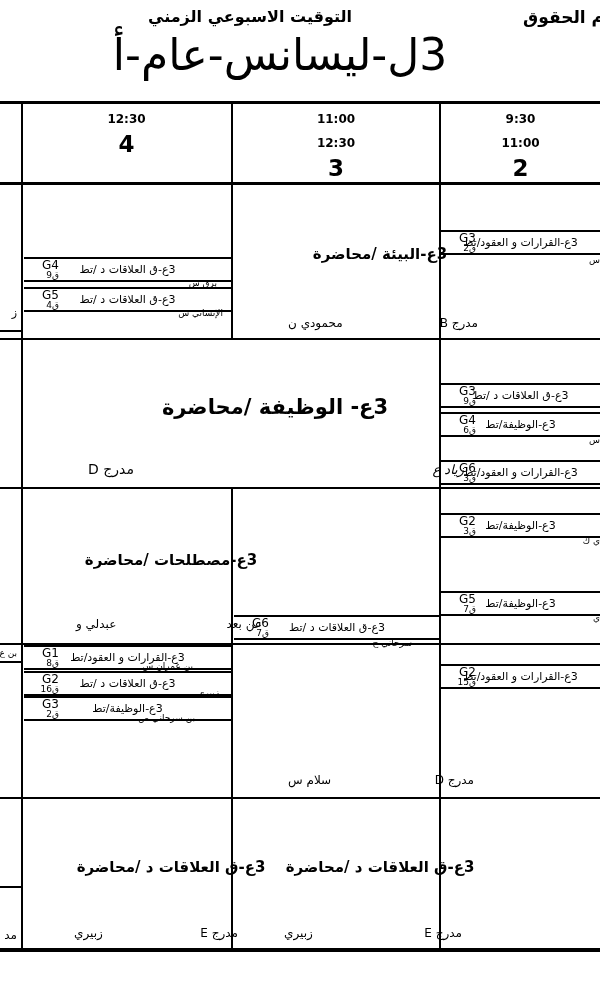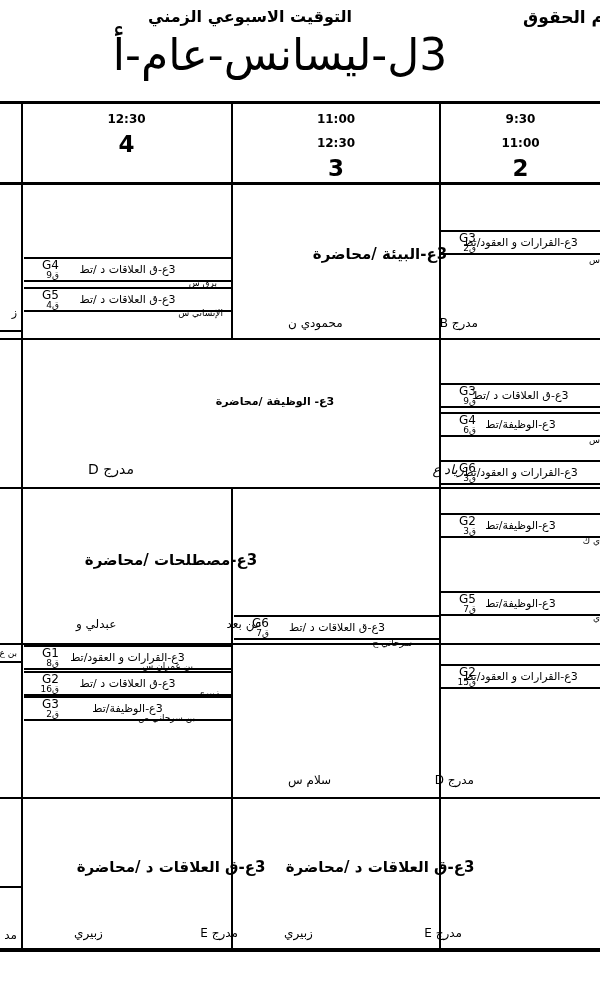--- a/index.html
+++ b/index.html
@@ -7,21 +7,21 @@
         font-family:"DejaVu Sans",sans-serif;color:#000;}
   .hl,.vl,.sl{position:absolute;background:#000;}
   .dept{position:absolute;top:7px;right:-4px;font-size:17px;font-weight:bold;white-space:nowrap;}
   .sched-title{position:absolute;top:7px;left:120px;width:260px;text-align:center;font-size:16px;font-weight:bold;}
   .class-title{position:absolute;top:20px;left:0;right:40px;text-align:center;font-size:44px;line-height:70px;}
   .pcell{position:absolute;top:107px;text-align:center;font-weight:bold;}
   .ptime{font-size:12px;line-height:24px;}
   .pnum{font-size:23px;line-height:27px;}
   .lec{position:absolute;margin-left:44px;}
   .lt{position:absolute;left:0;right:0;text-align:center;font-weight:bold;font-size:15px;white-space:nowrap;}
-  .lt.big{font-size:11px;}
+  .lt.big{font-size:21px;}
   .lr,.ll{position:absolute;font-size:12px;white-space:nowrap;}
   .it{font-style:italic;font-size:13px;}
   .band{position:absolute;height:21px;border-top:2px solid #000;border-bottom:2px solid #000;}
   .g{position:absolute;left:9px;top:1px;width:26px;text-align:right;}
   .gc{display:block;font-size:12px;line-height:11px;direction:ltr;}
   .room{display:block;font-size:9px;line-height:9px;}
   .bs{position:absolute;left:0;right:0;top:4px;text-align:center;font-size:11px;white-space:nowrap;}
   .bt{position:absolute;font-size:9px;white-space:nowrap;}
   .frag{position:absolute;white-space:nowrap;text-align:right;overflow:visible;}
 </style>

